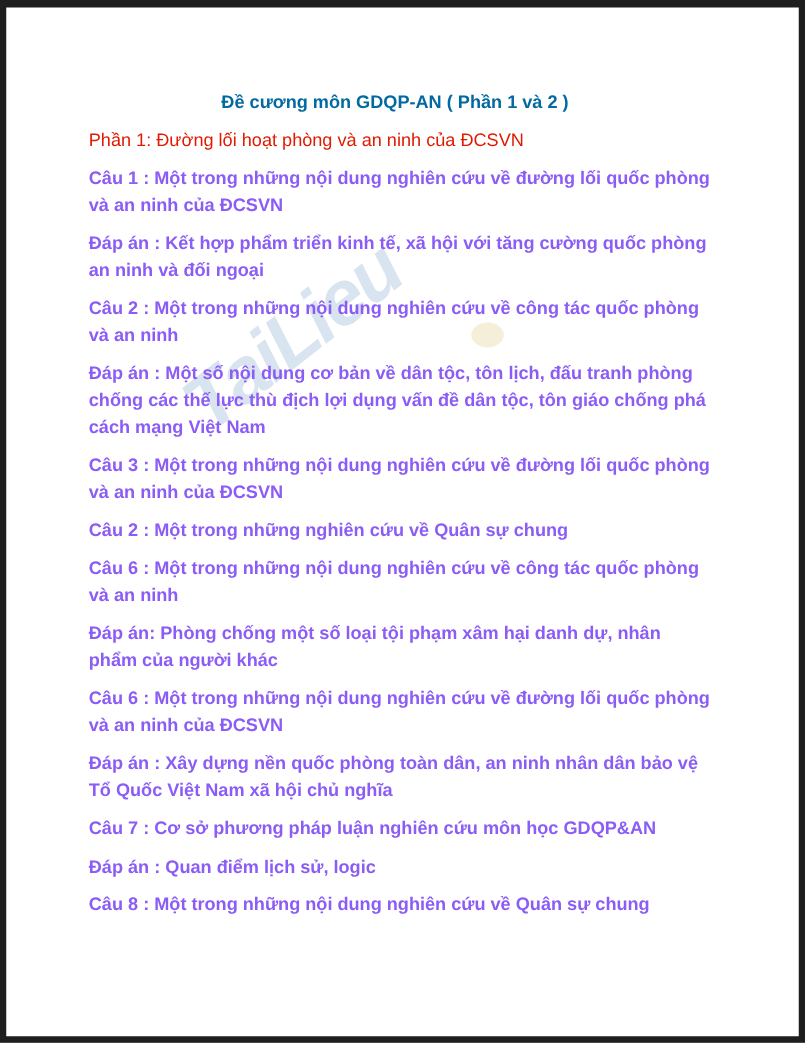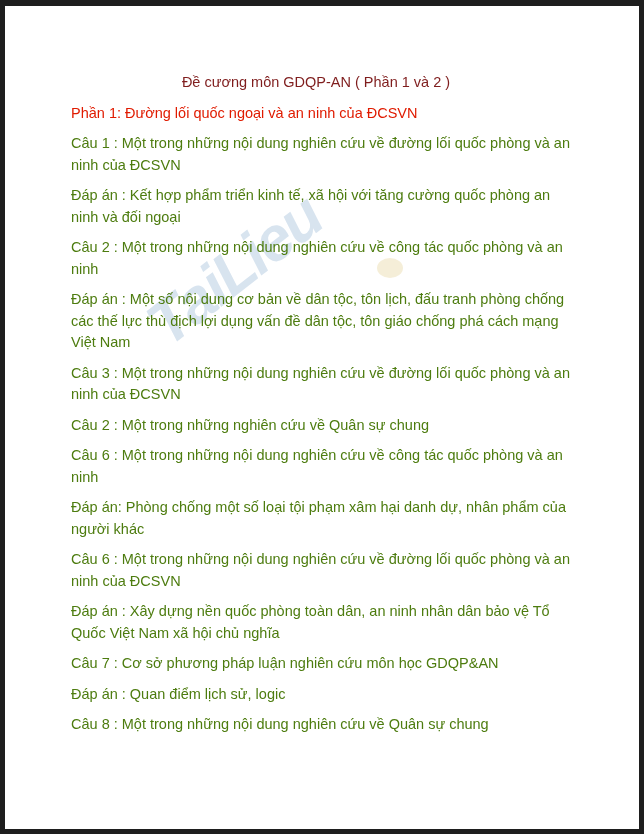--- a/index.html
+++ b/index.html
@@ -70,43 +70,43 @@
   .doc-body {
     position: relative;
     z-index: 2;
     box-sizing: border-box;
     padding: 66px 62px 0 66px;
   }
 
   .doc-title {
     margin: 0 0 0 0;
     text-align: center;
-    color: #7f1d1d;
+    color: #0369a1;
     font-size: 14.5px;
-    font-weight: 400;
+    font-weight: 700;
     line-height: 21px;
     padding-right: 16px;
   }
 
   .section-heading {
     margin: 10px 0 0 0;
     color: #e01b00;
     font-size: 14.5px;
     font-weight: 400;
     line-height: 21px;
   }
 
   .qa-block {
     margin: 9px 0 0 0;
   }
 
   .qa-line {
-    color: #4d7c0f;
+    color: #8b5cf6;
     font-size: 14.5px;
-    font-weight: 400;
+    font-weight: 700;
     line-height: 21.5px;
     margin: 0;
     max-width: 500px;
   }
 
   .spacer-bottom {
     height: 60px;
   }
 </style>
 </head>
@@ -117,21 +117,21 @@
 
     <div class="watermark">
       <div class="watermark-dot"></div>
       <div class="watermark-text">TaiLieu</div>
     </div>
 
     <div class="doc-body">
 
       <div class="doc-title">Đề cương môn GDQP-AN ( Phần 1 và 2 )</div>
 
-      <div class="section-heading">Phần 1: Đường lối quốc ngoại và an ninh của ĐCSVN</div>
+      <div class="section-heading">Phần 1: Đường lối hoạt phòng và an ninh của ĐCSVN</div>
 
       <div id="entries-container">
           <div class="qa-block">
             <p class="qa-line">Câu 1 : Một trong những nội dung nghiên cứu về đường lối quốc phòng và an ninh của ĐCSVN</p>
           </div>
           <div class="qa-block">
             <p class="qa-line">Đáp án : Kết hợp phẩm triển kinh tế, xã hội với tăng cường quốc phòng an ninh và đối ngoại</p>
           </div>
           <div class="qa-block">
             <p class="qa-line">Câu 2 : Một trong những nội dung nghiên cứu về công tác quốc phòng và an ninh</p>

